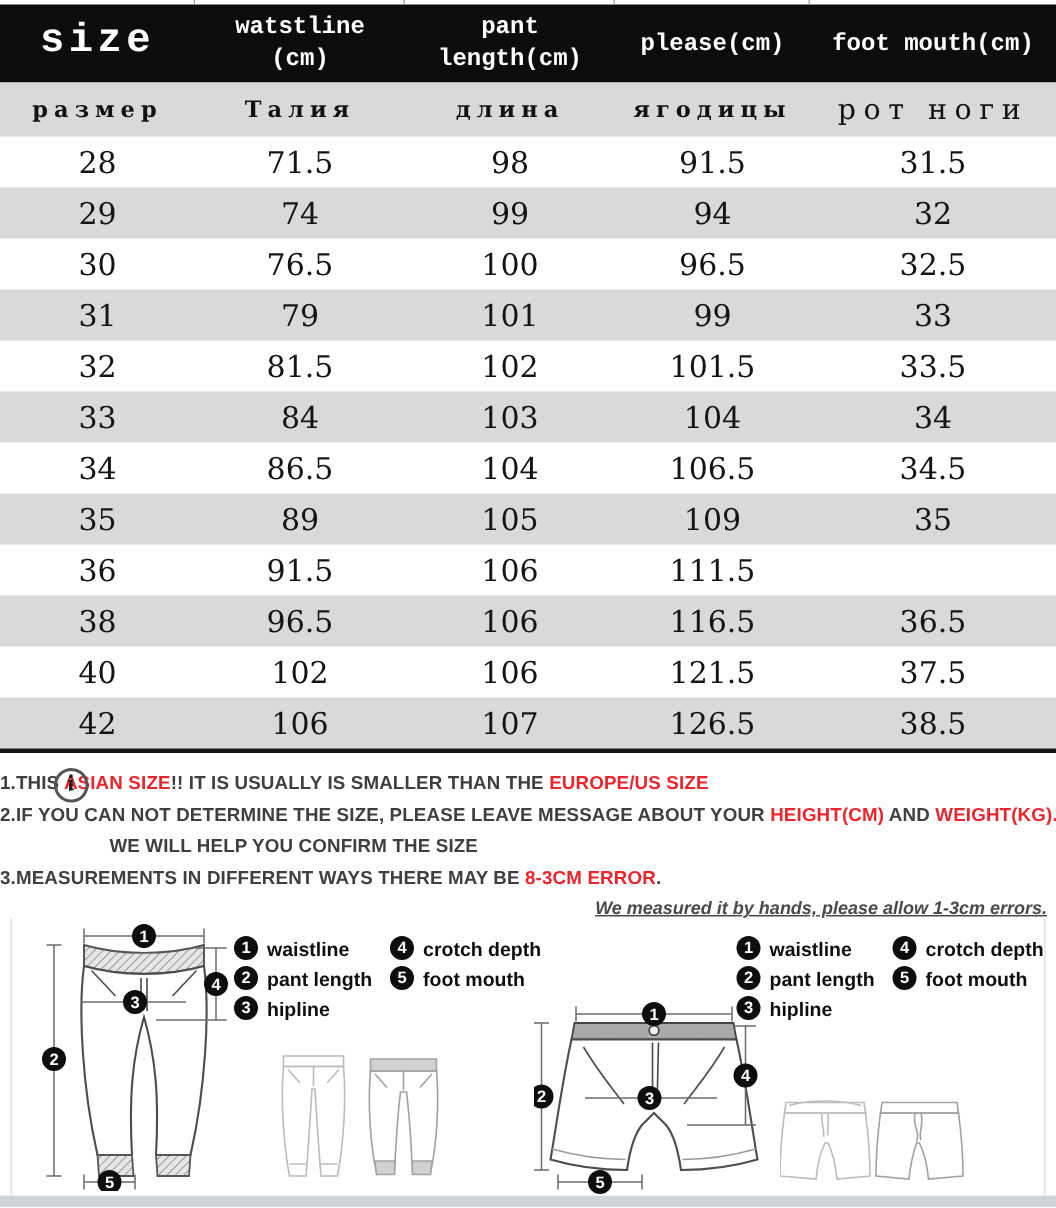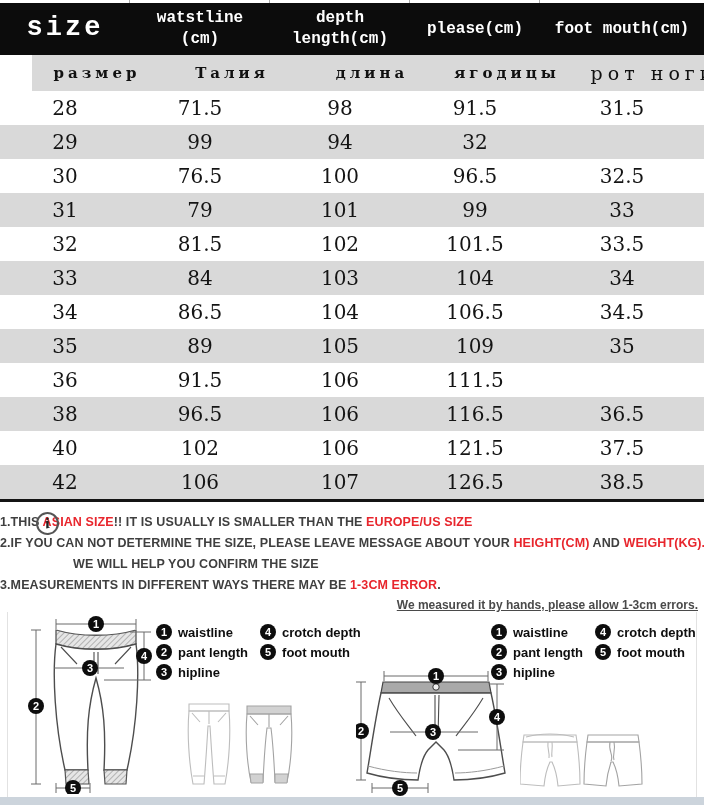--- a/index.html
+++ b/index.html
@@ -8,39 +8,39 @@
   
   .grid5{display:grid;grid-template-columns:130px 140px 140px 130px 164px;}
   .top-strip{height:3px;background:#fff;}
   .top-strip span{border-right:1px solid #aaa;}
   .top-strip span:last-child{border-right:none;}
   .thead{background:#0c0c0c;height:52px;align-items:center;}
   .th{text-align:center;color:#fff;font-family:"Liberation Mono","DejaVu Sans Mono",monospace;
       font-weight:bold;font-size:16px;line-height:1.3;}
   .th .l{display:block;}
   .th-size .l{font-size:27px;letter-spacing:3px;}
-  .ruhead{background:#d9d9d9;height:36px;align-items:center;margin-left:32px;}
+  .ruhead{background:#d9d9d9;height:36px;align-items:center;}
   .ru{text-align:center;font-family:"DejaVu Serif","Liberation Serif",serif;font-weight:bold;
       font-size:15px;letter-spacing:4px;color:#111;}
   .ru-large{font-size:19px;font-weight:normal;letter-spacing:5px;}
   .trow{height:34px;align-items:center;}
   .tbody .trow:nth-child(even){background:#d9d9d9;}
   .td{text-align:center;font-family:"DejaVu Serif","Liberation Serif",serif;font-size:20px;color:#141414;}
   .divider{height:3px;background:#141414;}
   
   .notes{position:relative;height:110px;padding-top:10px;box-sizing:border-box;}
   .note-icon{position:absolute;left:36px;top:10px;width:19px;height:19px;border:2px solid #555;
       border-radius:50%;color:#222;font-family:"DejaVu Serif",serif;font-style:italic;font-weight:bold;
       text-align:center;line-height:18px;font-size:14px;transform:rotate(-10deg);}
   .note-line{margin-right:2px;font-size:12.5px;font-weight:bold;color:#3f3f3f;
       line-height:21px;letter-spacing:0.1px;white-space:nowrap;}
   .note-line.indent{margin-left:73px;}
   .red{color:#e8262d;}
   .measured{position:absolute;right:6px;bottom:0px;font-size:12px;font-weight:bold;color:#4a4a4a;
-      text-decoration:underline;}
+      text-decoration:underline;font-style:italic;}
   
   .bottom{position:relative;height:185px;margin:0 7px;border-left:1px solid #e2e2e2;border-right:1px solid #e2e2e2;background:#fff;}
   .legend{position:absolute;display:flex;gap:12px;}
   .legend-left{left:148px;top:12px;}
   .legend-right{left:483px;top:12px;}
   .legend-col{display:flex;flex-direction:column;gap:4px;}
   .legend-item{display:flex;align-items:center;gap:6px;font-size:13px;font-weight:bold;color:#0e0e0e;white-space:nowrap;}
   .lnum{width:16px;height:16px;border-radius:50%;background:#0d0d0d;color:#fff;font-size:11px;
       font-weight:bold;display:flex;align-items:center;justify-content:center;flex:0 0 16px;}
   .svg-abs{position:absolute;}
@@ -68,21 +68,21 @@
   <div class="thead grid5">
     <div class="th th-size">
         <span class="l">size</span>
         <span class="l"></span>
       </div>
     <div class="th">
         <span class="l">watstline</span>
         <span class="l">(cm)</span>
       </div>
     <div class="th">
-        <span class="l">depth</span>
+        <span class="l">pant</span>
         <span class="l">length(cm)</span>
       </div>
     <div class="th">
         <span class="l">please(cm)</span>
         <span class="l"></span>
       </div>
     <div class="th">
         <span class="l">foot mouth(cm)</span>
         <span class="l"></span>
       </div>
@@ -99,20 +99,21 @@
   <div class="tbody">
     <div class="trow grid5">
         <div class="td">28</div>
         <div class="td">71.5</div>
         <div class="td">98</div>
         <div class="td">91.5</div>
         <div class="td">31.5</div>
       </div>
     <div class="trow grid5">
         <div class="td">29</div>
+        <div class="td">74</div>
         <div class="td">99</div>
         <div class="td">94</div>
         <div class="td">32</div>
       </div>
     <div class="trow grid5">
         <div class="td">30</div>
         <div class="td">76.5</div>
         <div class="td">100</div>
         <div class="td">96.5</div>
         <div class="td">32.5</div>
@@ -181,21 +182,21 @@
       </div>
   </div>
 
   <div class="divider"></div>
 
   <div class="notes">
     <div class="note-icon">i</div>
     <div class="note-line"><span>1.THIS </span><span class="red">ASIAN SIZE</span><span>!! IT IS USUALLY IS SMALLER THAN THE </span><span class="red">EUROPE/US SIZE</span></div>
     <div class="note-line"><span>2.IF YOU CAN NOT DETERMINE THE SIZE, PLEASE LEAVE MESSAGE ABOUT YOUR </span><span class="red">HEIGHT(CM)</span><span> AND </span><span class="red">WEIGHT(KG).</span></div>
     <div class="note-line indent">WE WILL HELP YOU CONFIRM THE SIZE</div>
-    <div class="note-line"><span>3.MEASUREMENTS IN DIFFERENT WAYS THERE MAY BE </span><span class="red">1-3CM ERROR</span><span>.</span></div>
+    <div class="note-line"><span>3.MEASUREMENTS IN DIFFERENT WAYS THERE MAY BE </span><span class="red">8-3CM ERROR</span><span>.</span></div>
     <div class="measured">We measured it by hands, please allow 1-3cm errors.</div>
   </div>
 
   <div class="bottom">
 
     <div class="legend legend-left">
       <div class="legend-col">
         <div class="legend-item">
             <span class="lnum">1</span>
             <span>waistline</span>

